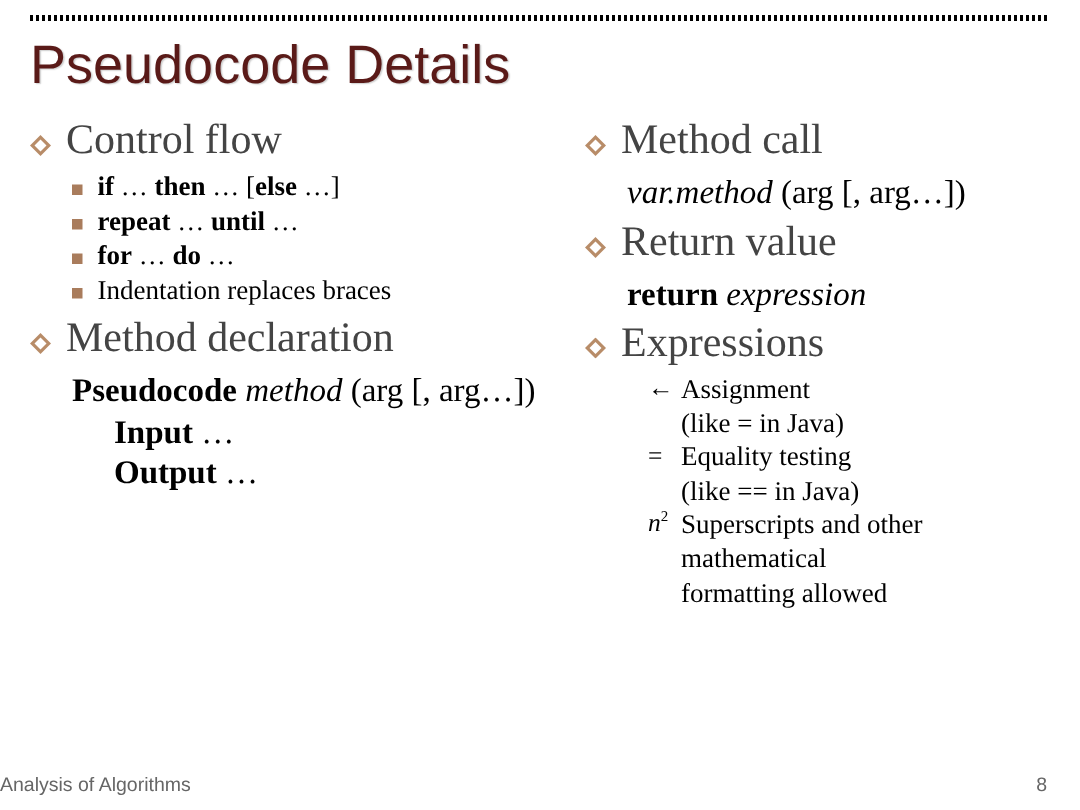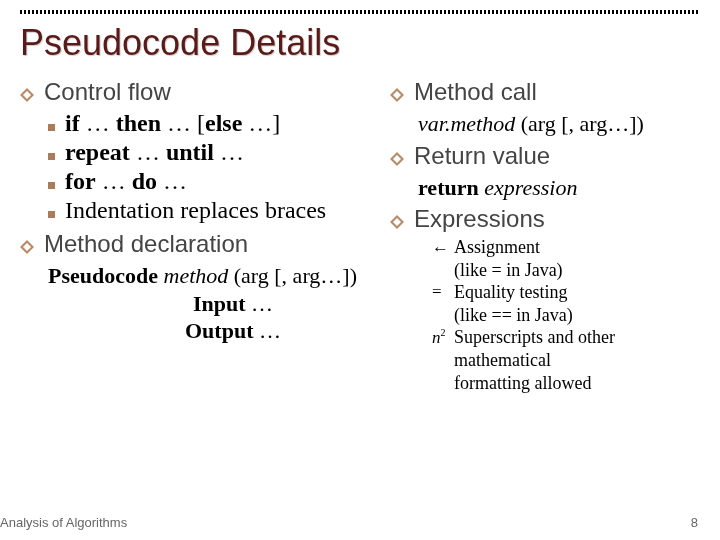--- a/index.html
+++ b/index.html
@@ -41,53 +41,52 @@
   .diamond {
     display: inline-block;
     width: 14px;
     height: 14px;
     position: relative;
     margin-right: 10px;
     flex-shrink: 0;
   }
   .diamond svg { position:absolute; top:2px; }
   .h1-text {
-    font-family: Liberation Sans, sans-serif;
-    font-size: 24px;
+    font-family: Liberation Serif, serif;
+    font-size: 28px;
     color: #444;
   }
   .sub-list {
     margin-left: 28px;
     margin-bottom: 6px;
   }
   .sub-item {
     display: flex;
     align-items: baseline;
     margin-bottom: 2px;
   }
   .square {
     width: 7px; height: 7px;
     background: #a97c5c;
     margin-right: 10px;
     margin-top: 8px;
     flex-shrink: 0;
   }
   .sub-text {
-    font-size: 24px;
+    font-size: 18px;
     color: #000;
   }
   .decl-block {
     margin-left: 28px;
     font-size: 22px;
     color: #000;
     line-height: 1.25;
   }
   .decl-indent {
     margin-left: 28px;
-    text-align: center;
   }
   .expr-block {
     margin-left: 42px;
     font-size: 18px;
     color: #000;
     line-height: 1.2;
   }
   .expr-row {
     display: flex;
     align-items: flex-start;

